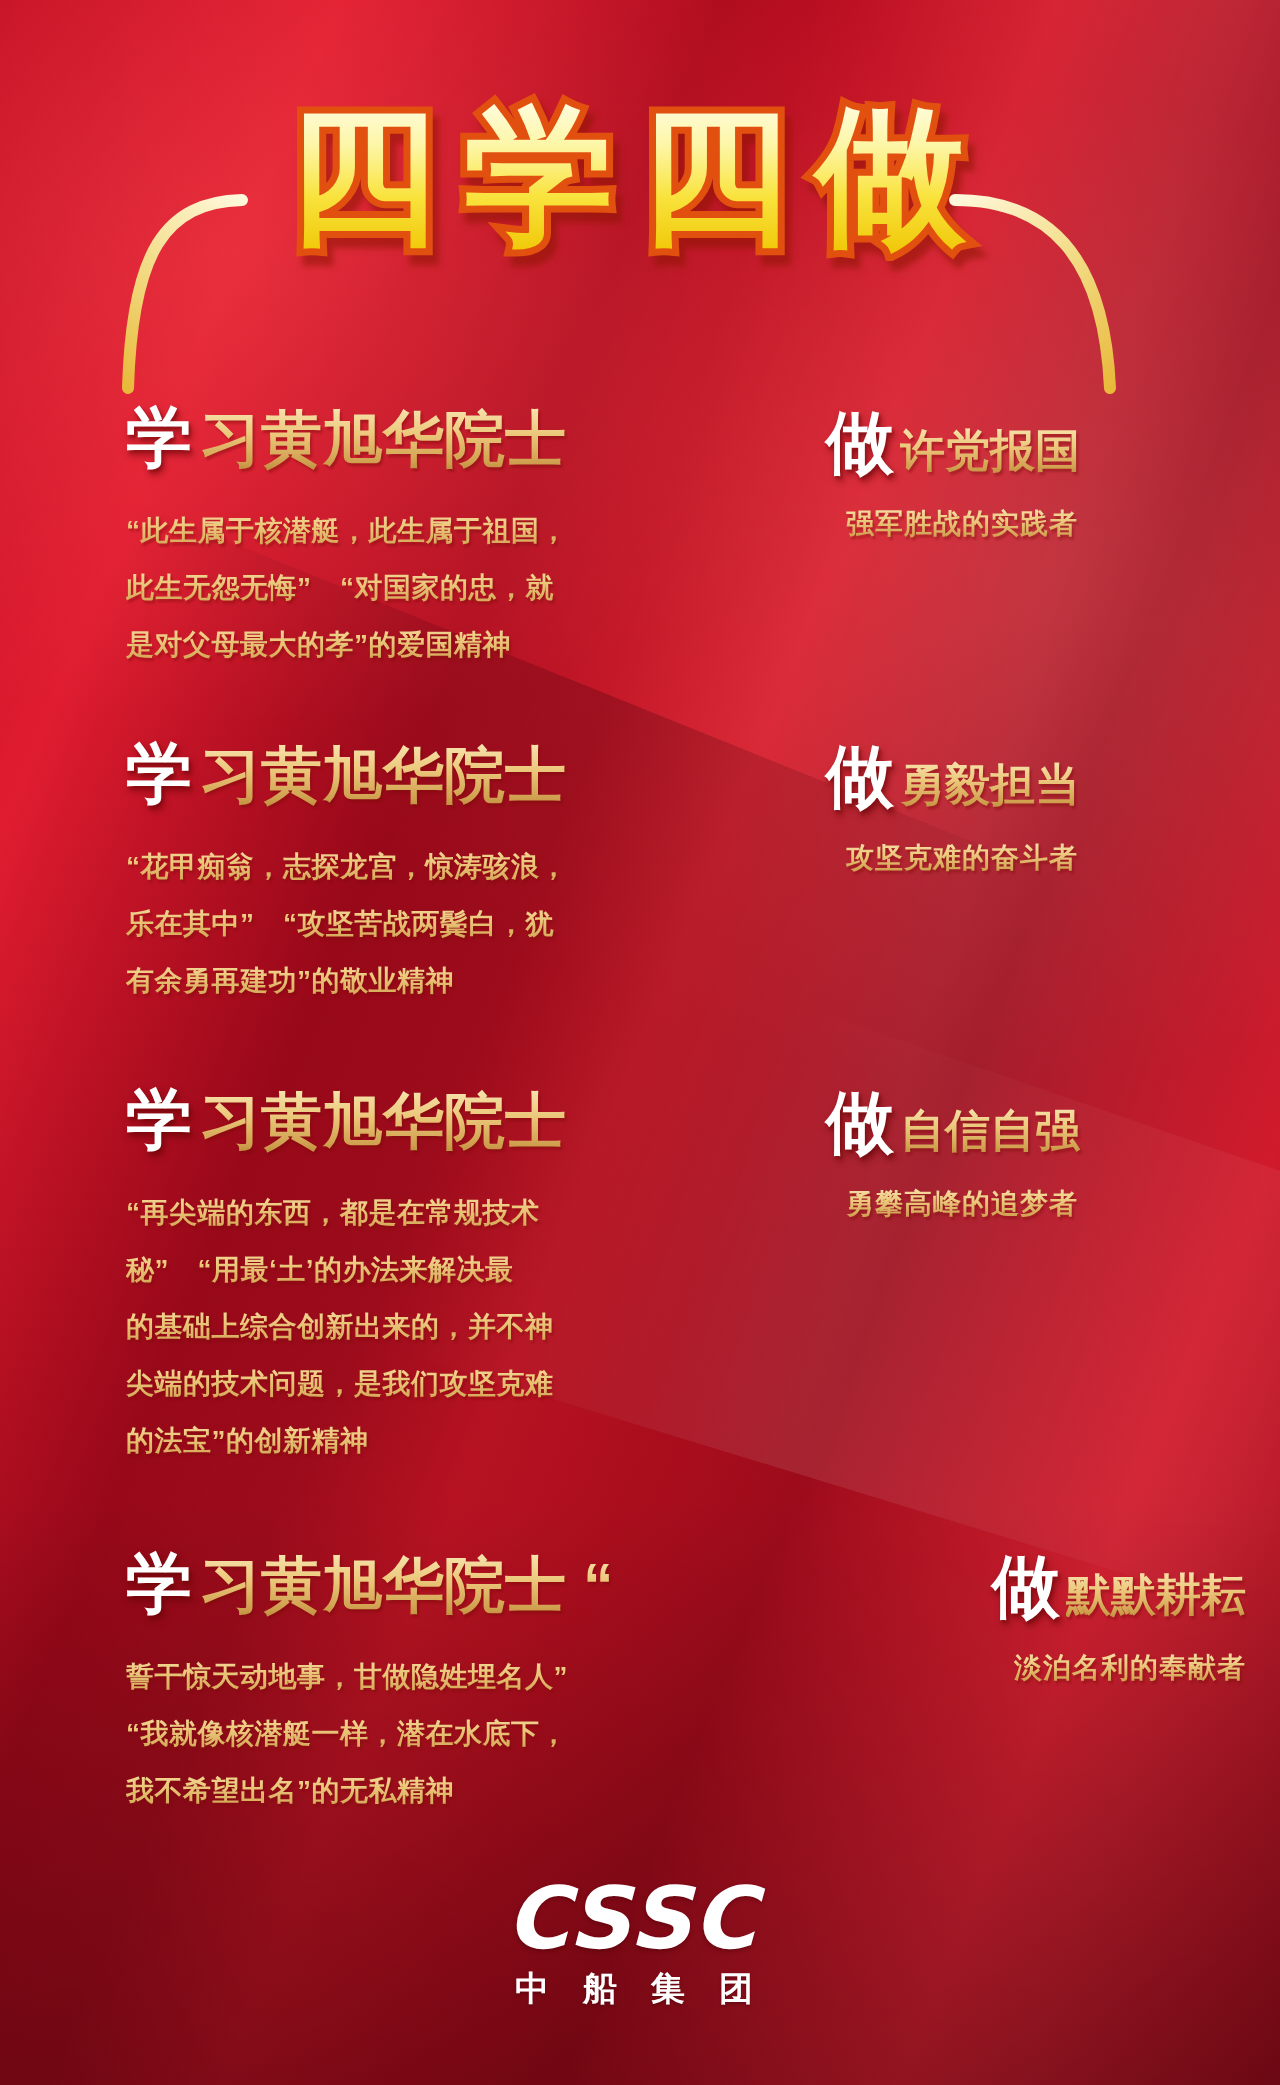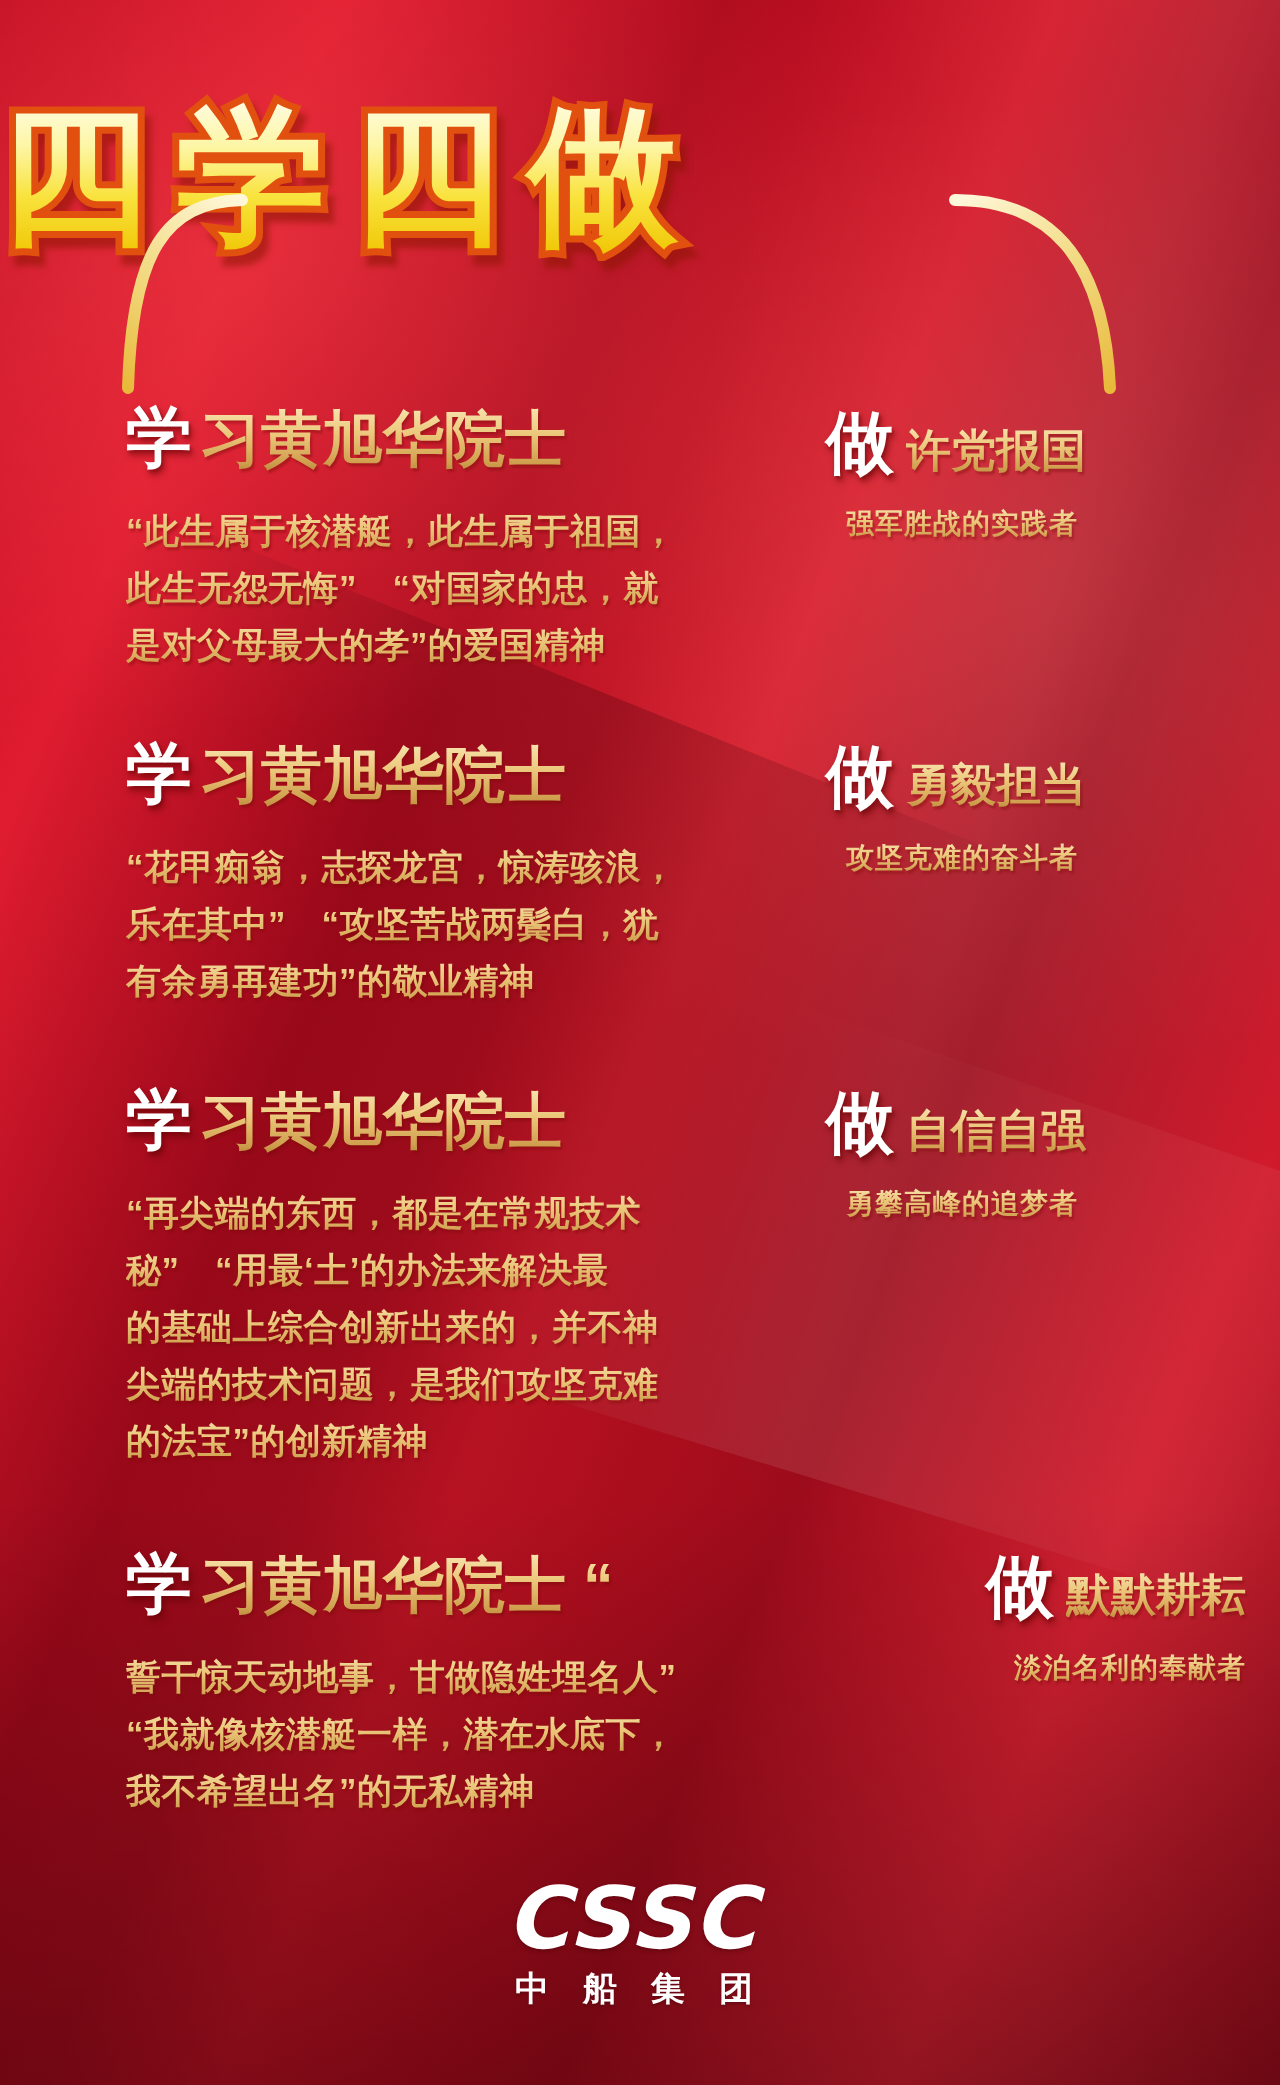--- a/index.html
+++ b/index.html
@@ -23,21 +23,21 @@
   .sheen-c { top:55%; left:40%; width:90%; height:70%; transform:rotate(19deg);
     background:linear-gradient(90deg, rgba(255,255,255,0) 0%, rgba(255,210,200,0.07) 50%, rgba(255,255,255,0) 100%); }
   .vignette { position:absolute; inset:0; pointer-events:none;
     background:
       linear-gradient(180deg, rgba(0,0,0,0) 72%, rgba(40,0,6,0.38) 100%),
       radial-gradient(165% 120% at 50% 38%, rgba(0,0,0,0) 62%, rgba(55,0,8,0.34) 100%); }
 
   
   .title {
     position:absolute; top:96px; left:0; width:100%; height:170px;
-    margin:0; text-align:left;
+    margin:0; text-align:center;
     font-size:150px; font-weight:900; line-height:160px; letter-spacing:26px;
     filter:drop-shadow(6px 10px 3px rgba(140,20,0,0.55));
   }
   .title-stroke { position:absolute; left:0; right:0; top:0;
     -webkit-text-stroke:14px #e25010; color:transparent; z-index:0; }
   .title-fill { position:relative; z-index:1; color:#ffe95e; }
   @supports (-webkit-background-clip: text) {
     .title-fill {
       background:linear-gradient(180deg,#fffdea 0%,#fdf6a6 32%,#f9e33e 62%,#efc400 100%);
       -webkit-background-clip:text; background-clip:text; color:transparent;
@@ -52,28 +52,28 @@
       -webkit-background-clip:text; background-clip:text; color:transparent; }
   }
   .white-char { color:#ffffff; text-shadow:2px 4px 6px rgba(90,0,5,0.5); font-weight:900; }
 
   
   .learn-block { position:absolute; left:126px; width:560px; filter:drop-shadow(2px 3px 1px rgba(120,10,5,0.40)); }
   .learn-header { line-height:70px; white-space:nowrap; }
   .learn-char { font-size:66px; vertical-align:baseline; }
   .learn-suffix { font-size:61px; font-weight:900; margin-left:8px; vertical-align:baseline; }
   .quote { margin-top:12px; }
-  .quote-line { font-size:35px; font-weight:900; line-height:57px; white-space:nowrap; letter-spacing:0.5px; }
+  .quote-line { font-size:28px; font-weight:900; line-height:57px; white-space:nowrap; letter-spacing:0.5px; }
   .lb1 { top:402px; } .lb2 { top:738px; } .lb3 { top:1084px; } .lb4 { top:1548px; }
 
   
   .do-block { position:absolute; left:826px; width:420px; filter:drop-shadow(2px 3px 1px rgba(120,10,5,0.40)); }
   .do-header { line-height:72px; white-space:nowrap; }
   .do-char { font-size:68px; vertical-align:baseline; }
-  .do-title { font-size:45px; font-weight:900; margin-left:12px; vertical-align:baseline; }
+  .do-title { font-size:45px; font-weight:900; margin-left:6px; vertical-align:baseline; }
   .do-subtitle { margin-top:8px; padding-left:20px; font-size:28px; font-weight:900; white-space:nowrap; letter-spacing:1px; }
   .db1 { top:406px; } .db2 { top:740px; } .db3 { top:1086px; } .db4 { top:1550px;text-align:right; }
 
   
   .footer { position:absolute; top:1878px; left:0; width:100%; text-align:center; color:#fff; }
   .cssc { font-family:"DejaVu Sans","Liberation Sans",sans-serif; font-style:italic; font-weight:bold;
     font-size:86px; line-height:80px; letter-spacing:2px; transform:skewX(-4deg); display:inline-block;
     text-shadow:0 2px 4px rgba(60,0,6,0.4); }
   .cssc-cn { margin-top:8px; font-size:34px; font-weight:bold; letter-spacing:34px; padding-left:22px;
     text-shadow:0 2px 3px rgba(60,0,6,0.4); }

